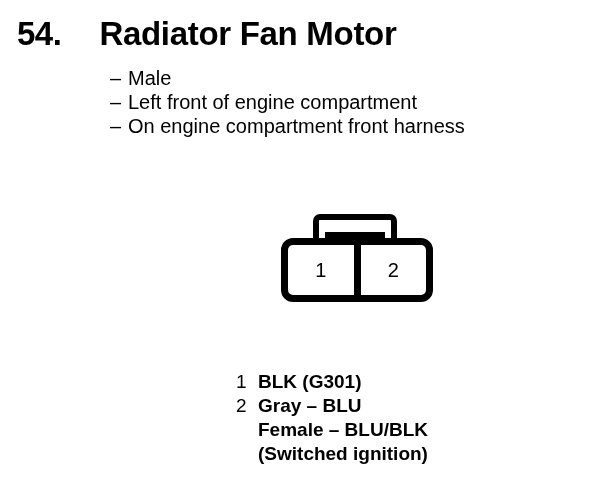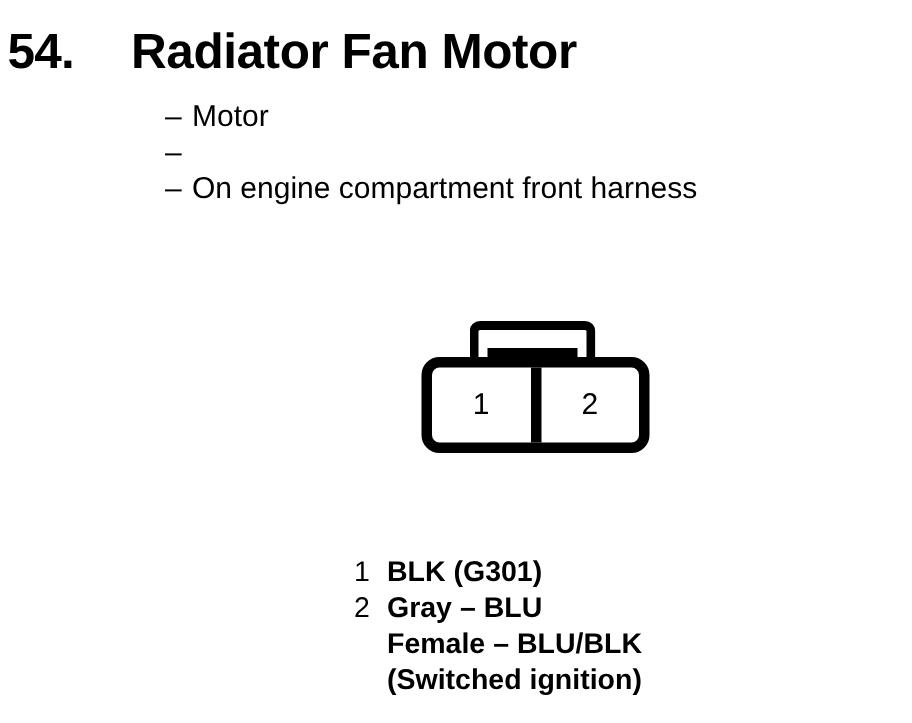--- a/index.html
+++ b/index.html
@@ -13,21 +13,21 @@
     position: relative;
     overflow: hidden;
     font-family: "Liberation Sans", sans-serif;
     color: #000000;
     -webkit-font-smoothing: none;
   }
 
   
   #heading {
     position: absolute;
-    left: 5px;
+    left: 17px;
     top: 17px;
     display: flex;
     align-items: baseline;
     white-space: nowrap;
     justify-content: center;
   }
   #entry-number {
     font-size: 33px;
     font-weight: bold;
     letter-spacing: -0.5px;
@@ -146,24 +146,25 @@
 <body>
 
 <div id="heading">
   <span id="entry-number">54.</span>
   <span id="entry-title">Radiator Fan Motor</span>
 </div>
 
 <ul id="description-list">
   <li class="description-item">
     <span class="description-dash">–</span>
-    <span class="description-label">Motor</span>
+    <span class="description-label">Male</span>
   </li>
   <li class="description-item">
     <span class="description-dash">–</span>
+    <span class="description-label">Left front of engine compartment</span>
   </li>
   <li class="description-item">
     <span class="description-dash">–</span>
     <span class="description-label">On engine compartment front harness</span>
   </li>
 </ul>
 
 <div id="connector-diagram">
 
   <div id="connector-latch"></div>

